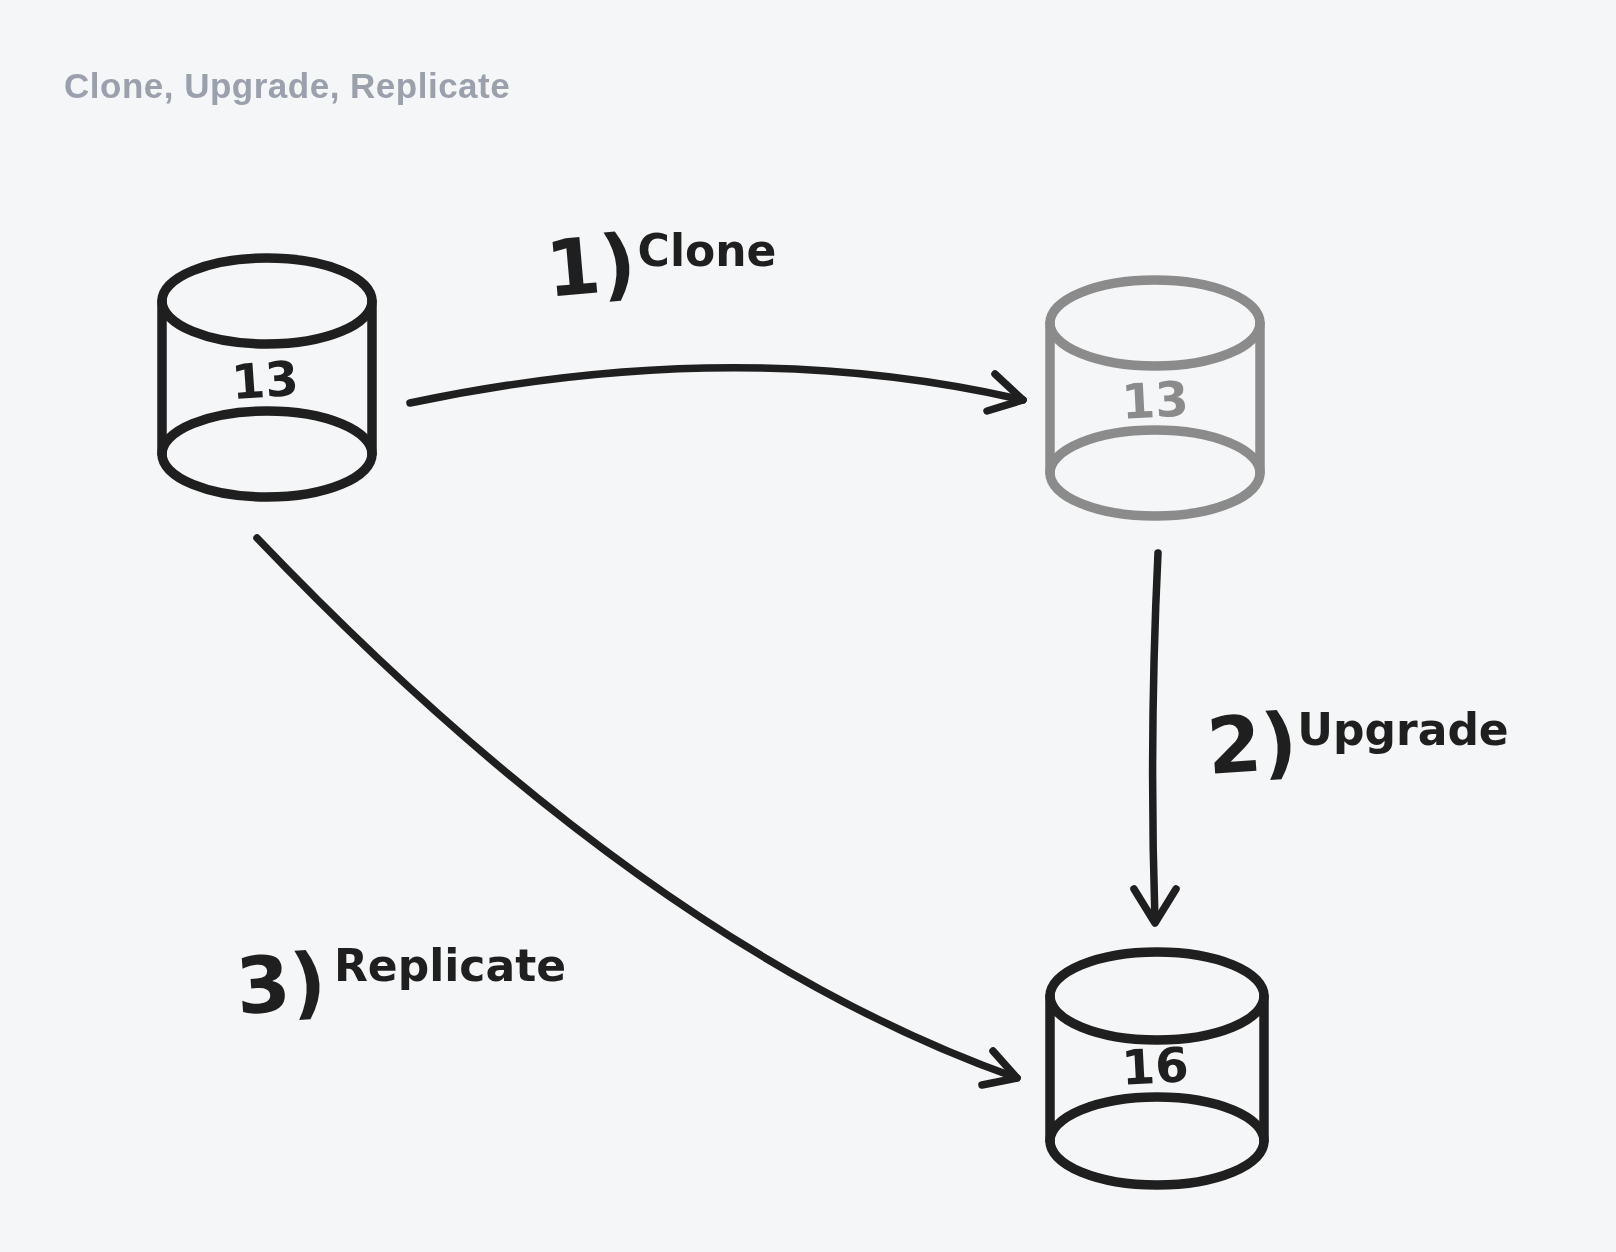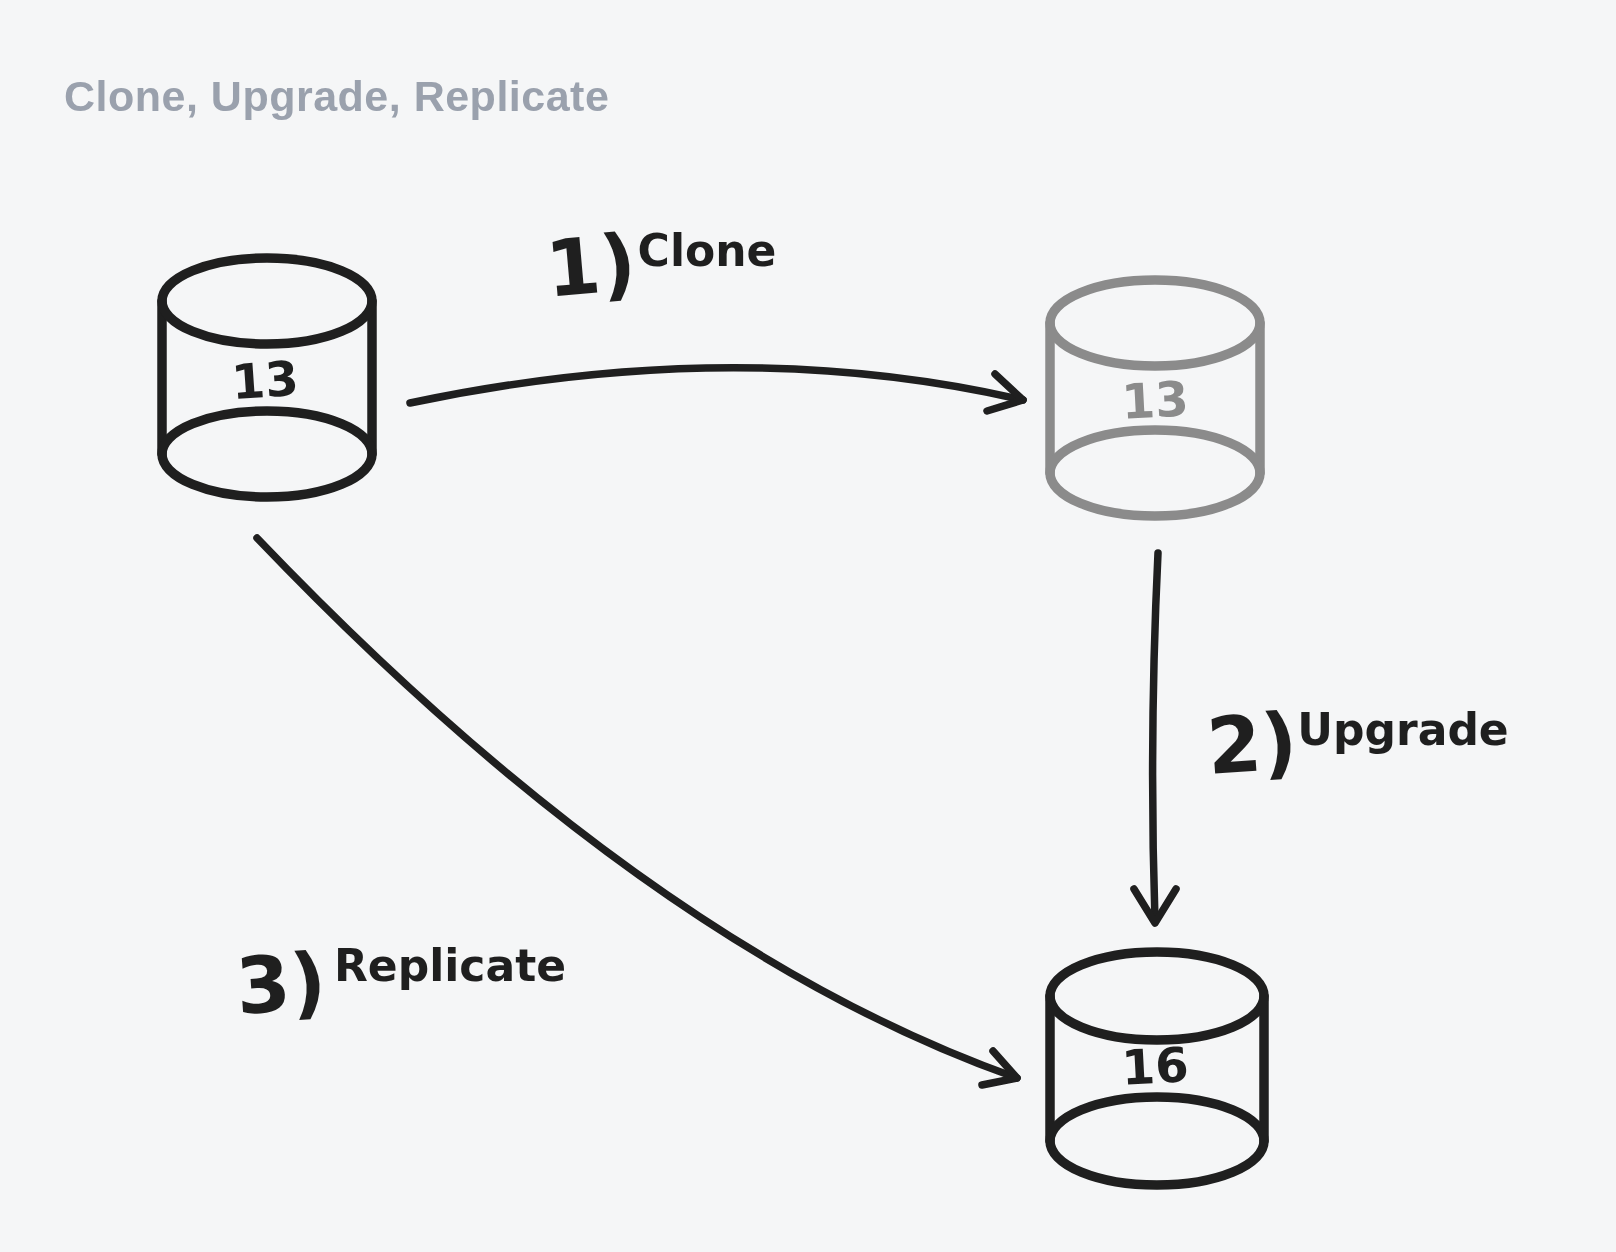--- a/index.html
+++ b/index.html
@@ -12,22 +12,22 @@
     font-family: "Liberation Sans", sans-serif;
   }
   .canvas {
     position: relative;
     width: 1616px;
     height: 1252px;
   }
   .page-title {
     position: absolute;
     left: 64px;
-    top: 72px;
-    font-size: 43px;
+    top: 66px;
+    font-size: 35px;
     font-weight: 700;
     letter-spacing: 0.5px;
     color: #9aa1ad;
     font-family: "Liberation Sans", sans-serif;
   }
   svg.diagram {
     position: absolute;
     left: 0;
     top: 0;
   }

